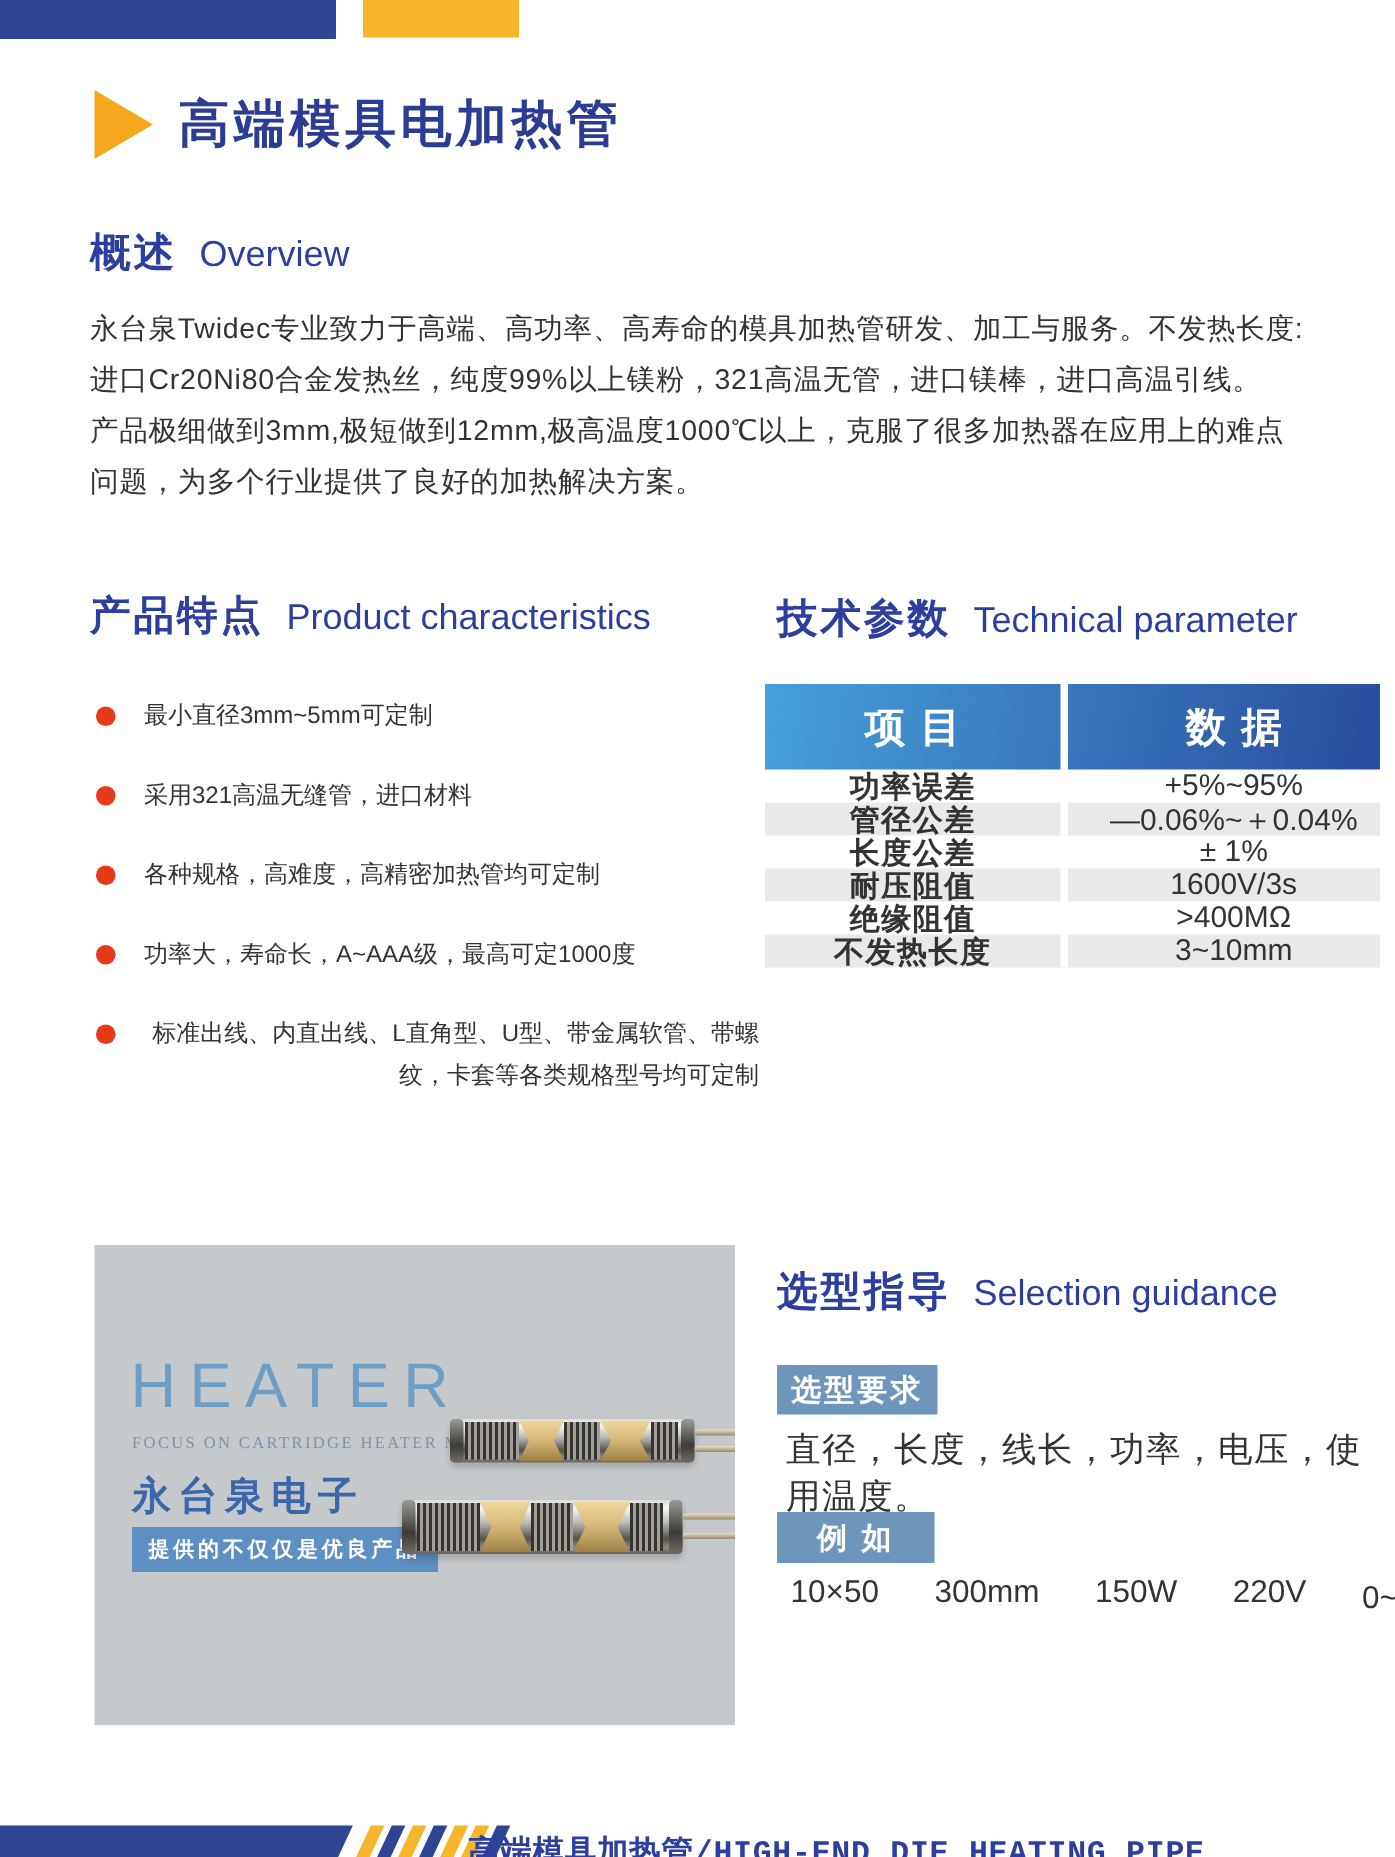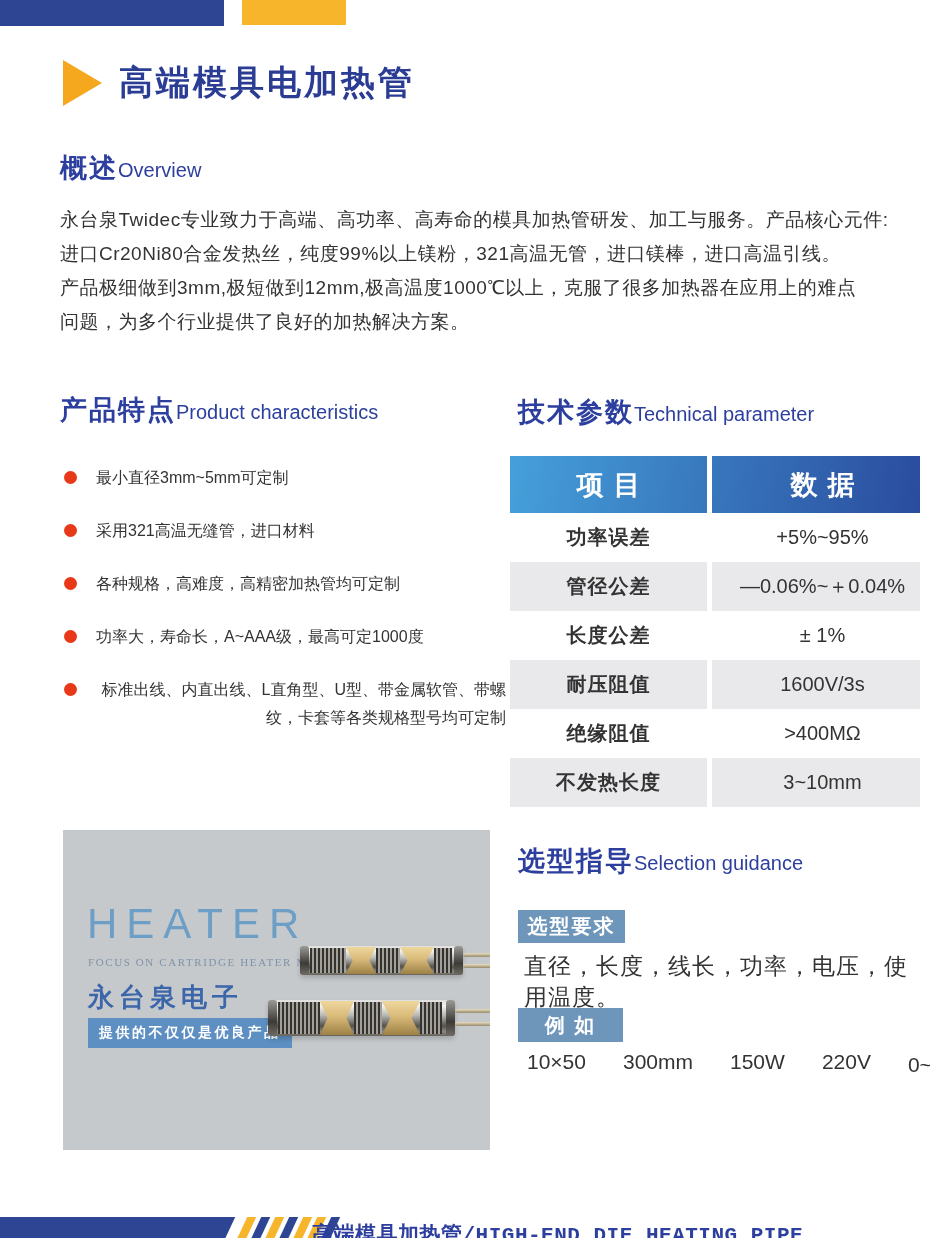--- a/index.html
+++ b/index.html
@@ -15,21 +15,21 @@
 
   
   .title-row { position:absolute; left:63px; top:60px; display:flex; align-items:center; }
   .title-arrow { width:0; height:0; border-top:23px solid transparent; border-bottom:23px solid transparent;
                  border-left:39px solid #f5a81e; }
   .title-text { margin-left:17px; font-size:34px; font-weight:bold; color:#2b3c94; letter-spacing:3px; }
 
   
   .sec-head { position:absolute; display:flex; align-items:baseline; }
   .sec-head .cn { font-size:27px; font-weight:bold; color:#2c3f9e; letter-spacing:2px; }
-  .sec-head .en { font-size:20px; color:#2c3f9e; margin-left:0; }
+  .sec-head .en { font-size:24px; color:#2c3f9e; margin-left:15px; }
 
   
   .overview-head { left:60px; top:150px; }
   .overview-text { position:absolute; left:60px; top:203px; width:840px;
                    font-size:19px; line-height:34px; color:#333; letter-spacing:0.5px; }
 
   
   .features-head { left:60px; top:392px; }
   .feature-list { position:absolute; left:64px; top:464px; width:442px; list-style:none; }
   .feature-list li { display:flex; margin-bottom:25px; font-size:16px; line-height:28px; color:#333;text-align:right; }
@@ -37,21 +37,21 @@
 
   
   .tech-head { left:518px; top:394px; }
   .param-table { position:absolute; left:510px; top:456px; width:410px; }
   .pt-header { display:flex; height:57px; background:linear-gradient(100deg,#45a0da 0%,#2a4c9e 100%); }
   .pt-header .cell { display:flex; align-items:center; justify-content:center;
                      color:#fff; font-size:27px; font-weight:bold; letter-spacing:10px; text-indent:10px; }
   .pt-col1 { width:197px; }
   .pt-div  { width:5px; background:#ffffff; flex-shrink:0; }
   .pt-col2 { flex:1;padding-left:13px; }
-  .pt-row { display:flex; height:49px; }
+  .pt-row { display:flex; height:22px; }
   .pt-row.alt { background:#e9e9eb; }
   .pt-row .cell { display:flex; align-items:center; justify-content:center; font-size:20px; color:#333; }
   .pt-row .cell.label { font-weight:bold; letter-spacing:1px; }
   .pt-row .pt-div { background:#ffffff; }
 
   
   .photo { position:absolute; left:63px; top:830px; width:427px; height:320px; background:#c6c9cc; overflow:hidden;padding-left:36px; }
   .photo .brand { position:absolute; left:24px; top:70px; font-size:42px; color:#6d9ec6; letter-spacing:9px; }
   .photo .tagline { position:absolute; left:25px; top:126px; font-size:11px; color:#7e93a8;
                     font-family:"Liberation Serif", serif; letter-spacing:1.6px; }
@@ -100,21 +100,21 @@
 <div class="title-row">
   <div class="title-arrow"></div>
   <div class="title-text">高端模具电加热管</div>
 </div>
 
 <div class="sec-head overview-head">
   <span class="cn">概述</span>
   <span class="en">Overview</span>
 </div>
 <div class="overview-text">
-  <div>永台泉Twidec专业致力于高端、高功率、高寿命的模具加热管研发、加工与服务。产品核心元件:</div>
+  <div>永台泉Twidec专业致力于高端、高功率、高寿命的模具加热管研发、加工与服务。不发热长度:</div>
   <div>进口Cr20Ni80合金发热丝，纯度99%以上镁粉，321高温无管，进口镁棒，进口高温引线。</div>
   <div>产品极细做到3mm,极短做到12mm,极高温度1000℃以上，克服了很多加热器在应用上的难点</div>
   <div>问题，为多个行业提供了良好的加热解决方案。</div>
 </div>
 
 <div class="sec-head features-head">
   <span class="cn">产品特点</span>
   <span class="en">Product characteristics</span>
 </div>
 <ul class="feature-list">

